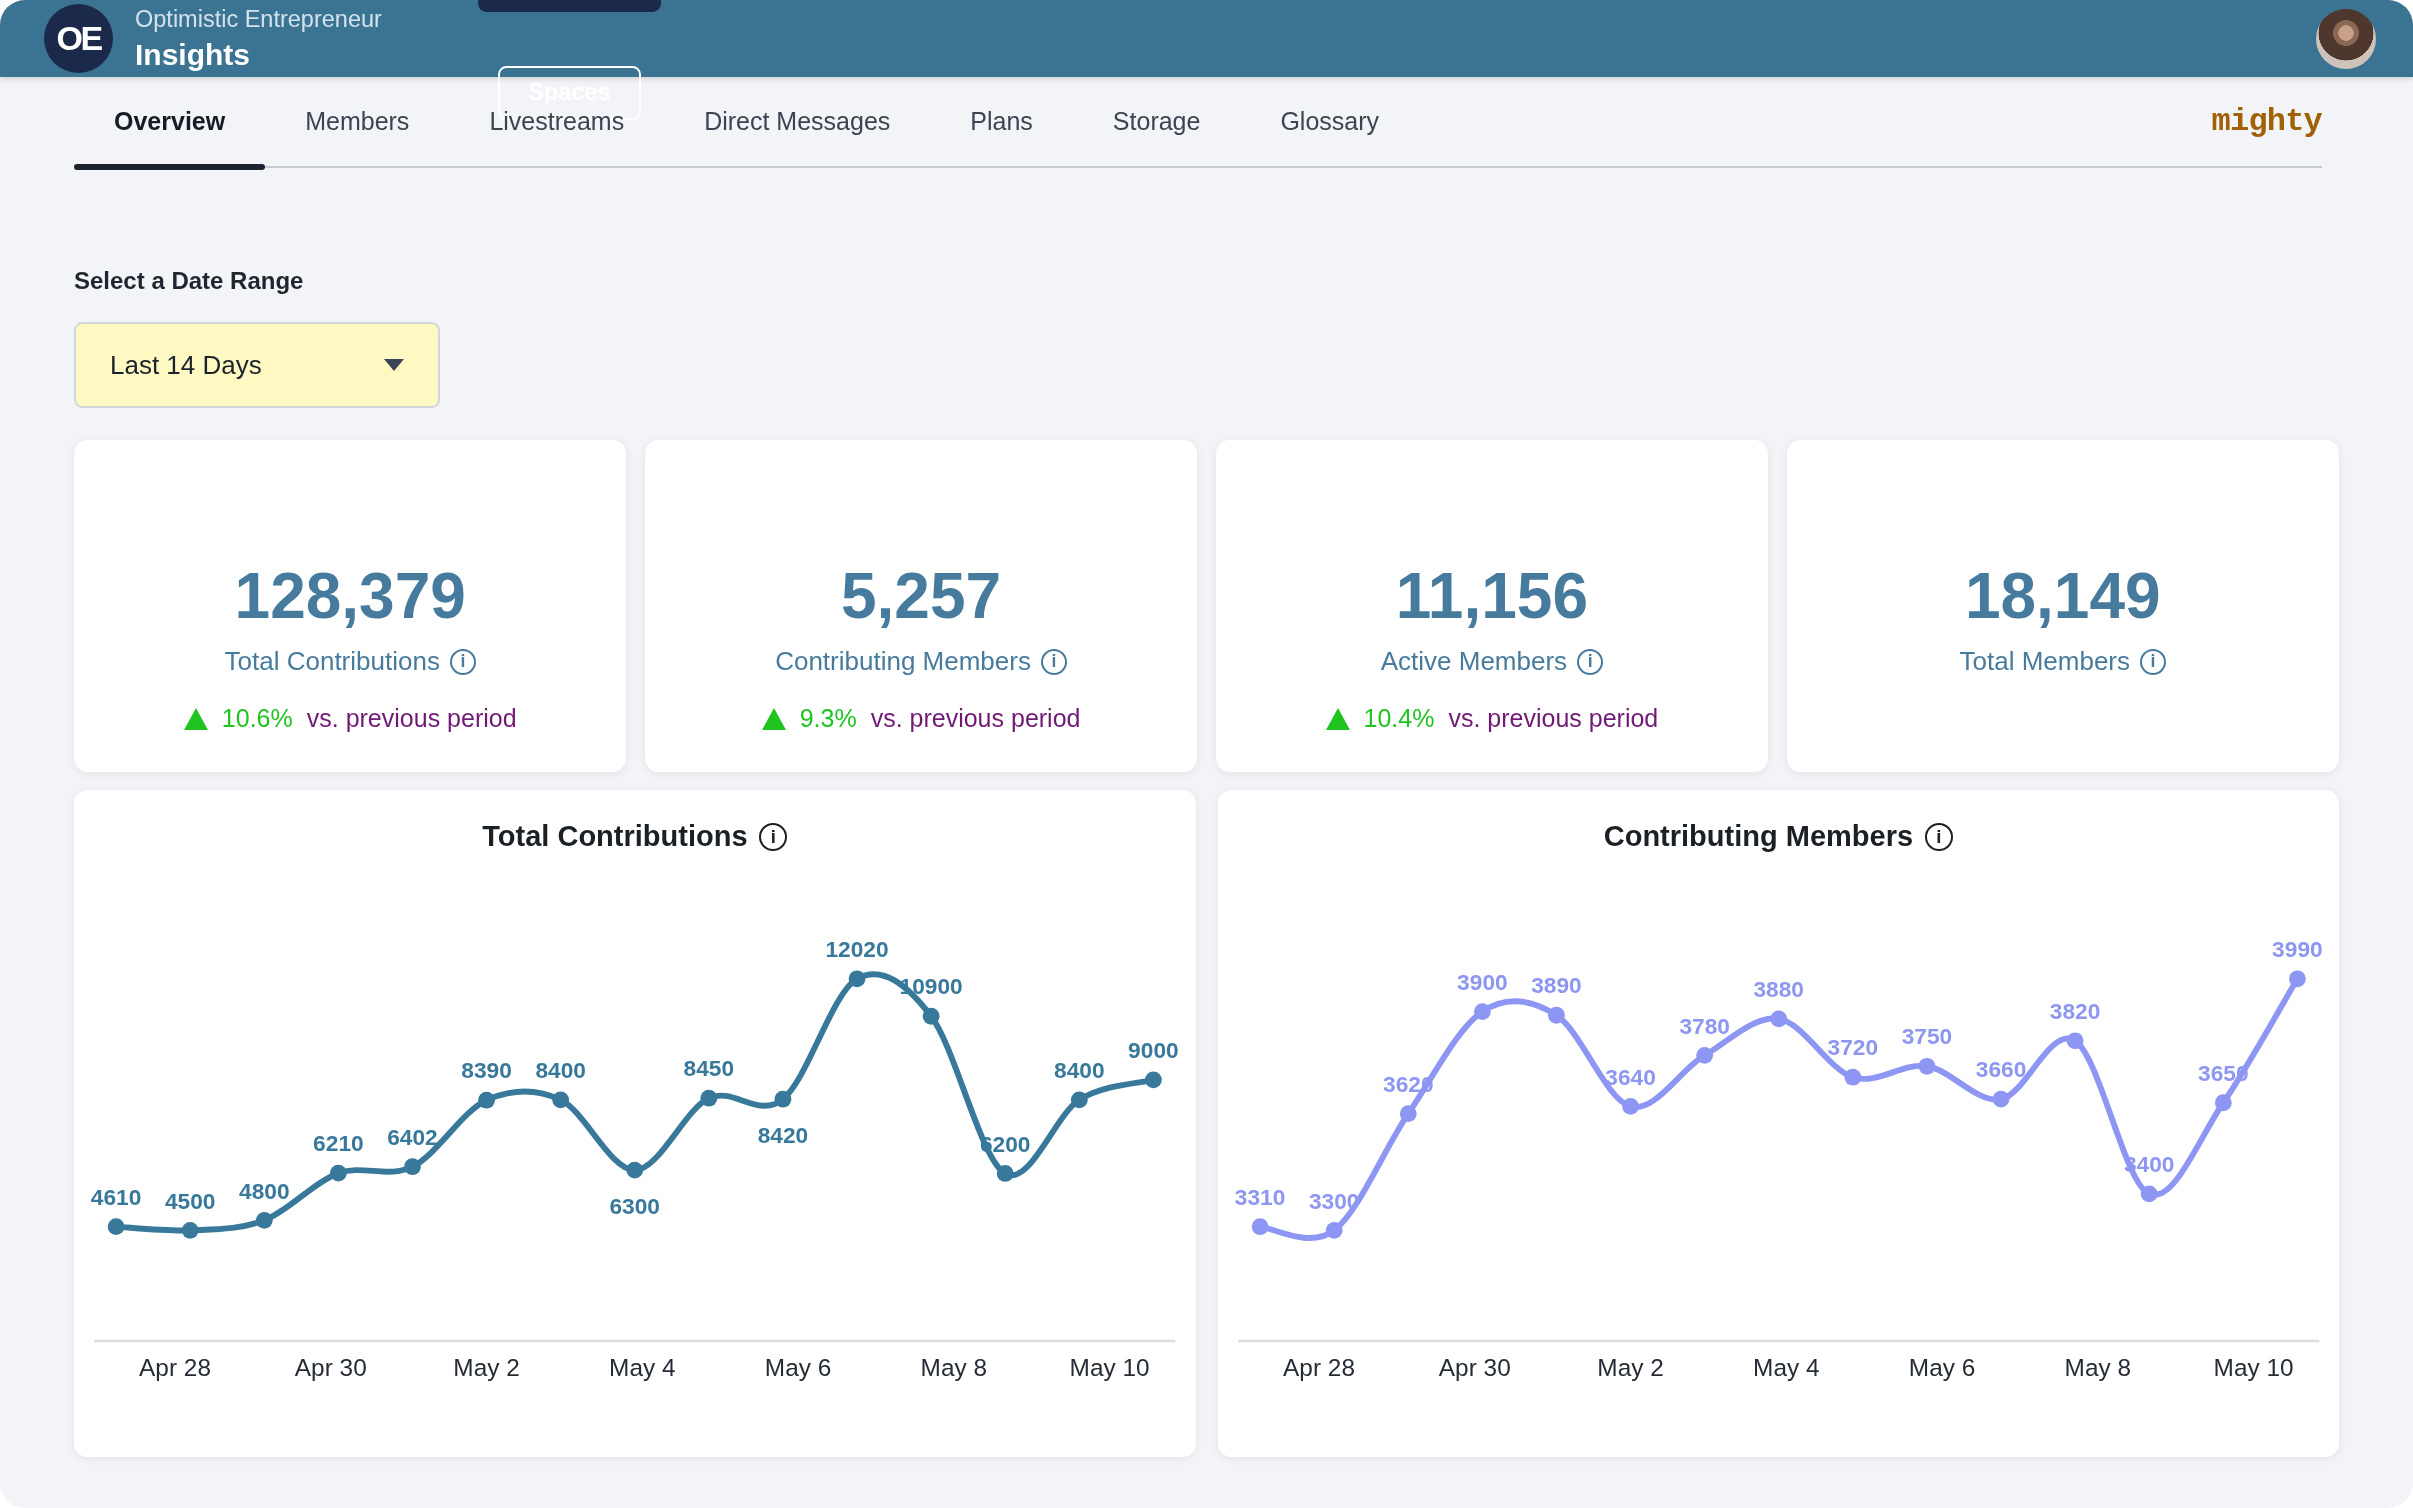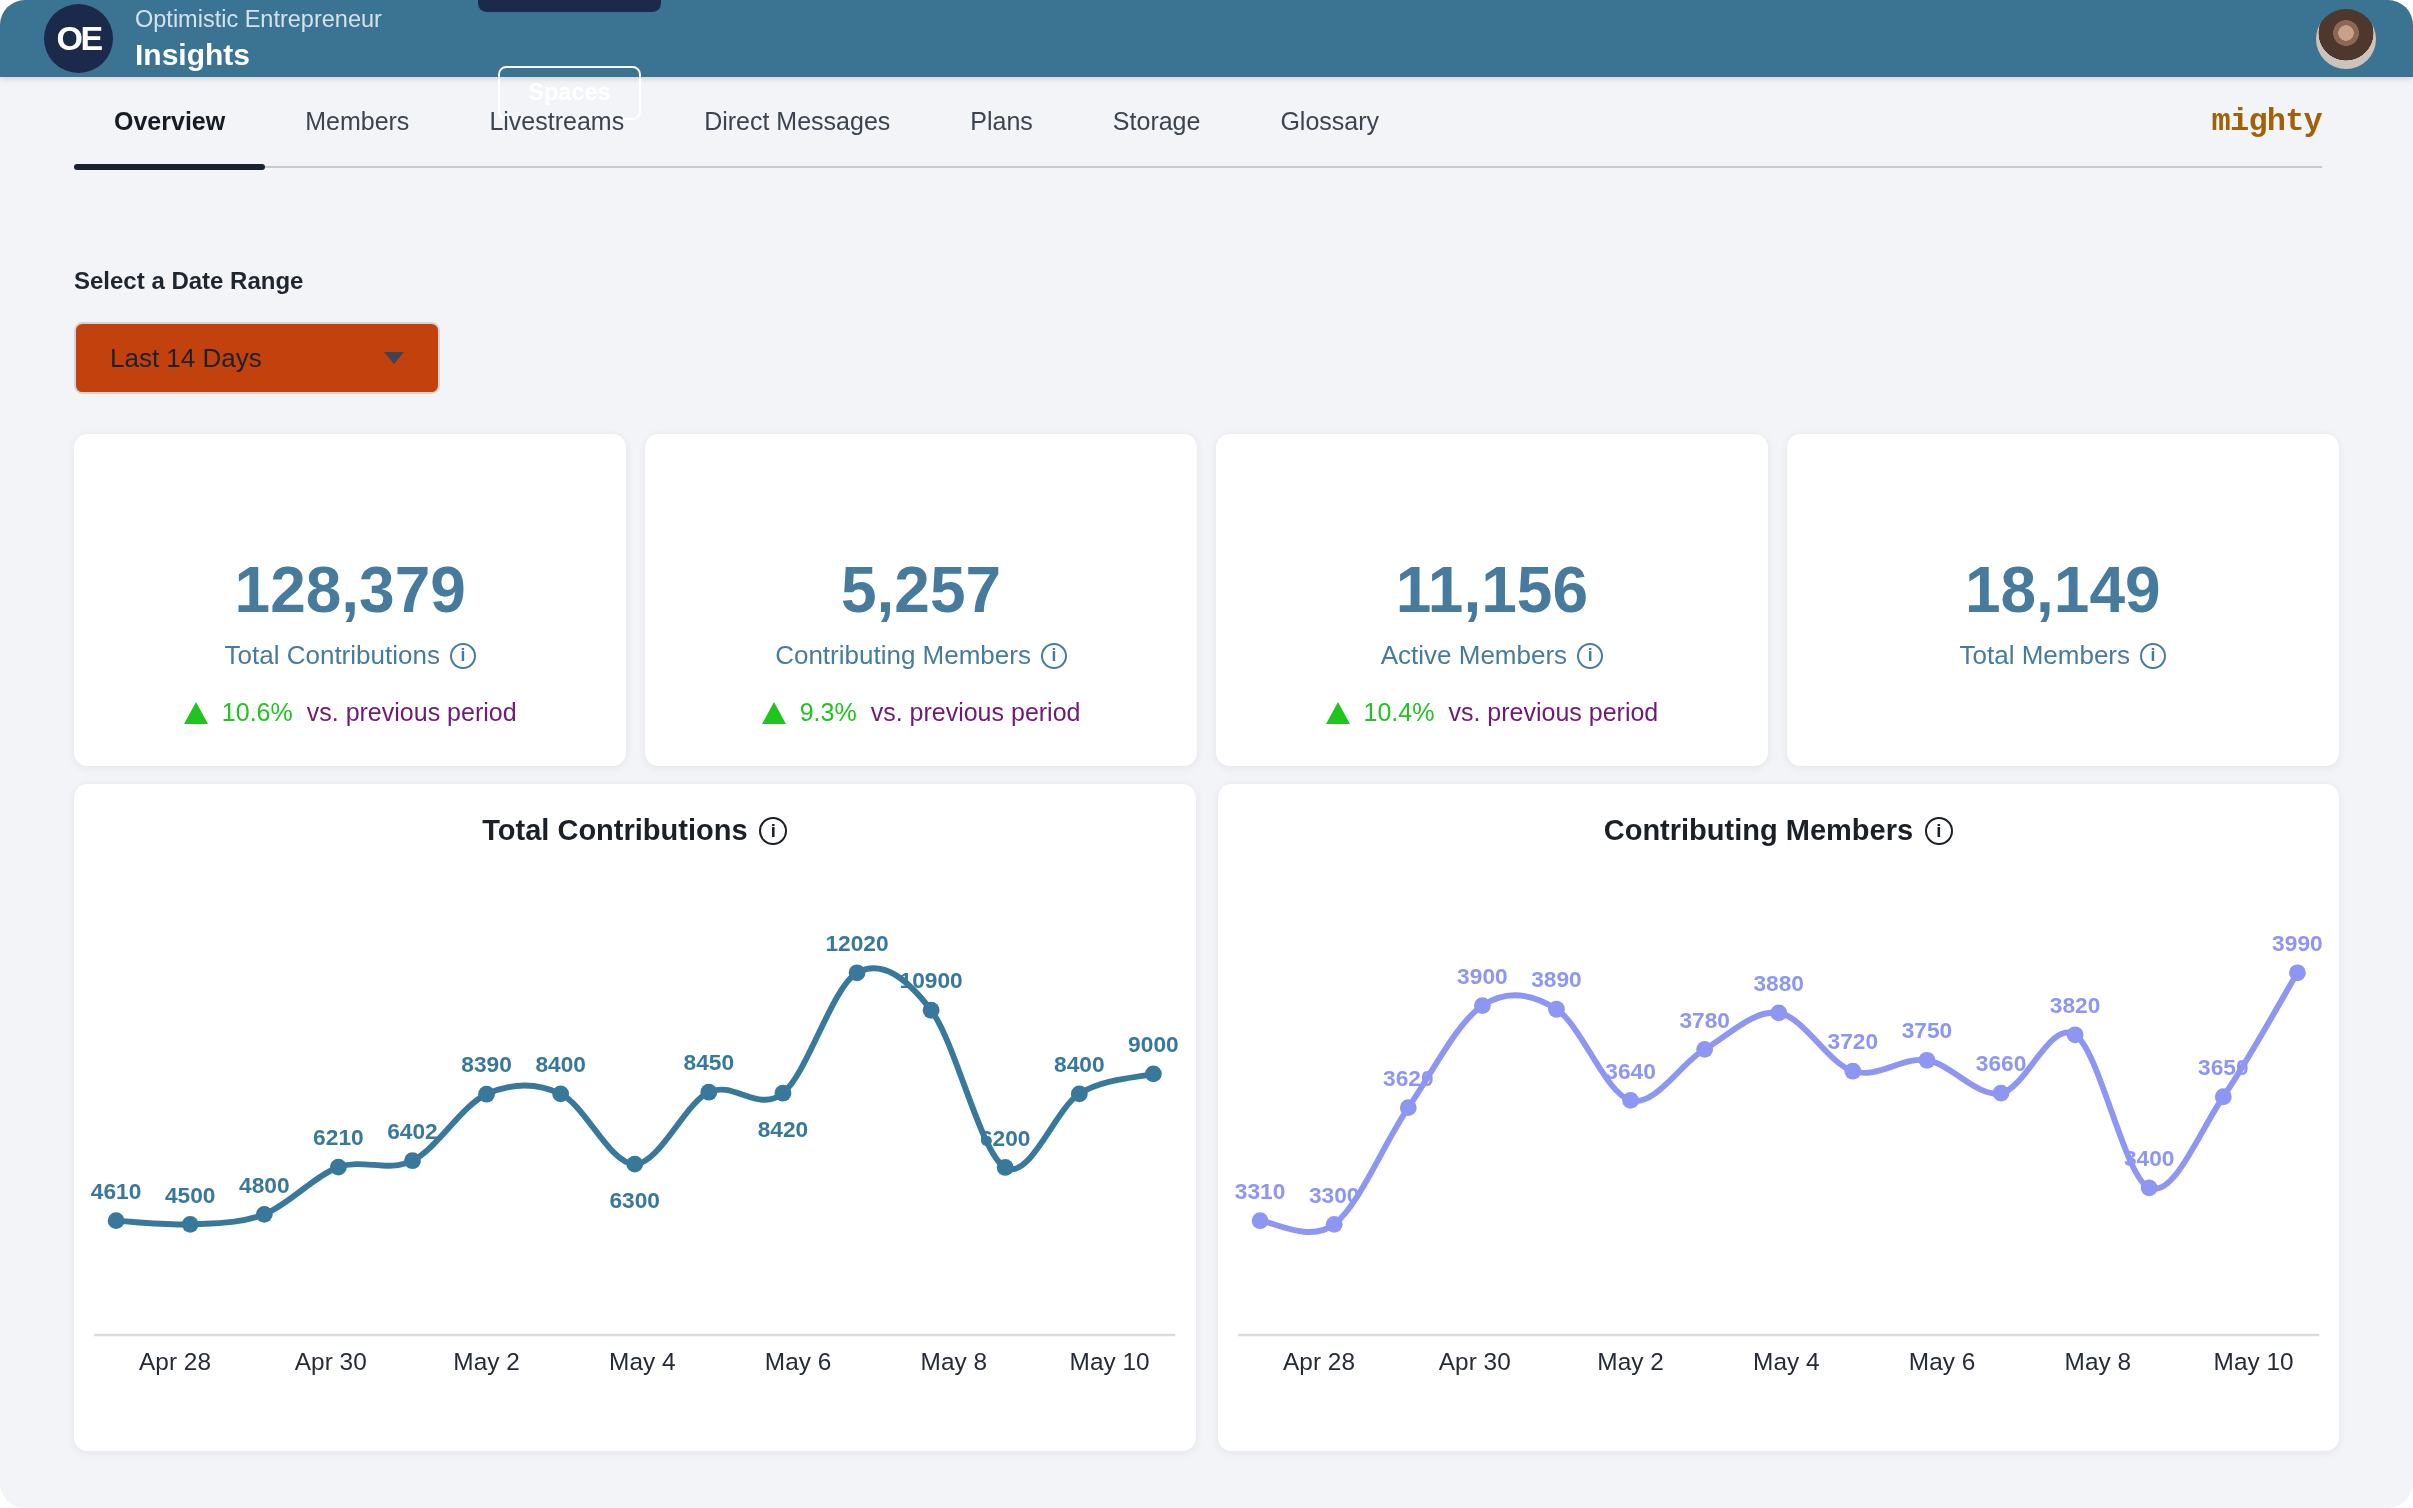--- a/index.html
+++ b/index.html
@@ -64,33 +64,33 @@
   }
   .mighty-logo {
     margin-left: auto; font-size: 32px; font-weight: 800; color: #a16207;
     letter-spacing: -0.8px; cursor: pointer; font-family: Liberation Mono, monospace;
   }
 
   
   .content { padding: 0 74px; }
   .date-label { margin-top: 99px; font-size: 24px; font-weight: 600; color: #1f2630; }
   .date-dropdown {
-    margin-top: 27px; width: 366px; height: 72px; background: #c2410c;
+    margin-top: 27px; width: 366px; height: 86px; background: #fef9c3;
     border: 2.1px solid #d2d5da; border-radius: 8.4px; display: flex; align-items: center;
     padding: 0 34px; cursor: pointer;
   }
   .date-dropdown .value { font-size: 26px; color: #1c222b; font-weight: 500; }
   .caret-down {
     margin-left: auto; width: 0; height: 0;
     border-left: 10px solid transparent; border-right: 10px solid transparent;
     border-top: 12.6px solid #3c4552;
   }
 
   
-  .cards-row { margin-top: 40px; display: flex; gap: 18.4px; height: 332px; }
+  .cards-row { margin-top: 32px; display: flex; gap: 18.4px; height: 332px; }
   .stat-card {
     flex: 1; background: #ffffff; border-radius: 13.4px;
     box-shadow: 0 1.7px 8.4px rgba(25,35,45,0.07);
     display: flex; flex-direction: column; align-items: center;
   }
   .stat-value { margin-top: 119px; font-size: 64px; font-weight: 600; color: #477b9e; }
   .stat-label-row {
     margin-top: 13.4px; display: flex; align-items: center; gap: 10px; color: #477b9e;
   }
   .stat-label { font-size: 26px; font-weight: 500; }

